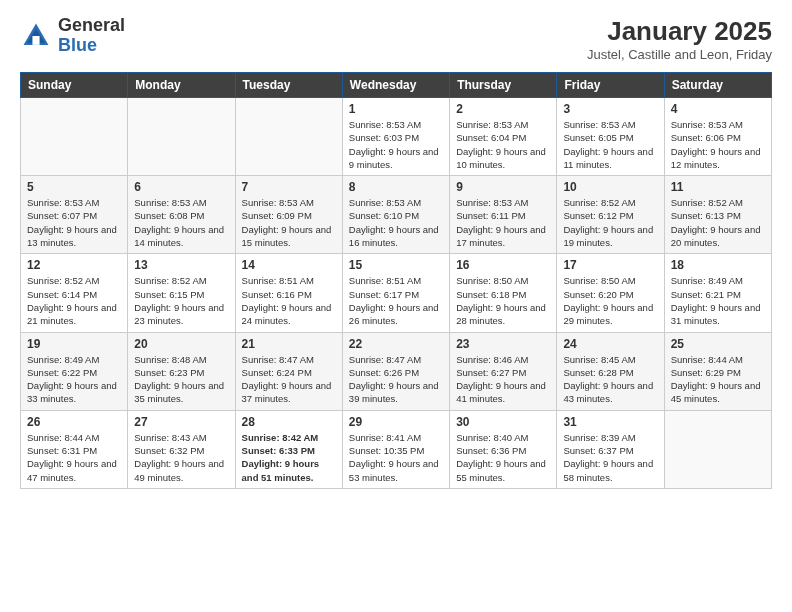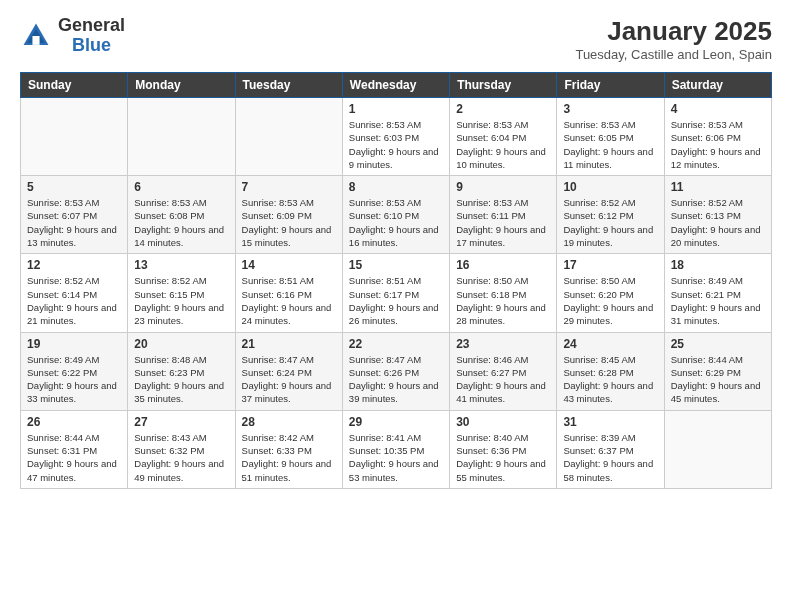--- a/index.html
+++ b/index.html
@@ -18,21 +18,20 @@
     .header {
       display: flex;
       justify-content: space-between;
       align-items: flex-start;
       margin-bottom: 10px;
     }
     .logo {
       display: flex;
       align-items: center;
       gap: 6px;
-      text-align: center;
     }
     .logo-text {
       font-size: 18px;
       font-weight: bold;
       line-height: 1.1;
     }
     .logo-general { color: #333; }
     .logo-blue { color: #2a6db5; }
     .logo-icon {
       width: 32px;
@@ -103,21 +102,21 @@
         <polygon points="18,10 28,26 8,26" fill="#1a5a9a"></polygon>
         <rect x="14" y="18" width="8" height="10" fill="#fff"></rect>
       </svg>
       <div class="logo-text">
         <span class="logo-general">General</span><br>
         <span class="logo-blue">Blue</span>
       </div>
     </div>
     <div class="title-block">
       <h1>January 2025</h1>
-      <h2>Tuesday, Castille and Leon, Spain</h2>
+      <h2>Justel, Castille and Leon, Friday</h2>
     </div>
   </div>
 
   <table class="calendar">
     <thead>
       <tr>
       <th>Sunday</th>
           <th>Monday</th>
           <th>Tuesday</th>
           <th>Wednesday</th>
@@ -296,21 +295,21 @@
 Daylight: 9 hours and 47 minutes.</div>
           </td>
           <td>
             <span class="day-num">27</span>
             <div class="day-detail" style="white-space: pre-line;">Sunrise: 8:43 AM
 Sunset: 6:32 PM
 Daylight: 9 hours and 49 minutes.</div>
           </td>
           <td>
             <span class="day-num">28</span>
-            <div class="day-detail" style="white-space: pre-line;">Sunrise: 8:42 AM
+            <div class="day-detail" style="white-space: pre-line; font-weight: bold;">Sunrise: 8:42 AM
 Sunset: 6:33 PM
 Daylight: 9 hours and 51 minutes.</div>
           </td>
           <td>
             <span class="day-num">29</span>
             <div class="day-detail" style="white-space: pre-line;">Sunrise: 8:41 AM
 Sunset: 10:35 PM
 Daylight: 9 hours and 53 minutes.</div>
           </td>
           <td>

